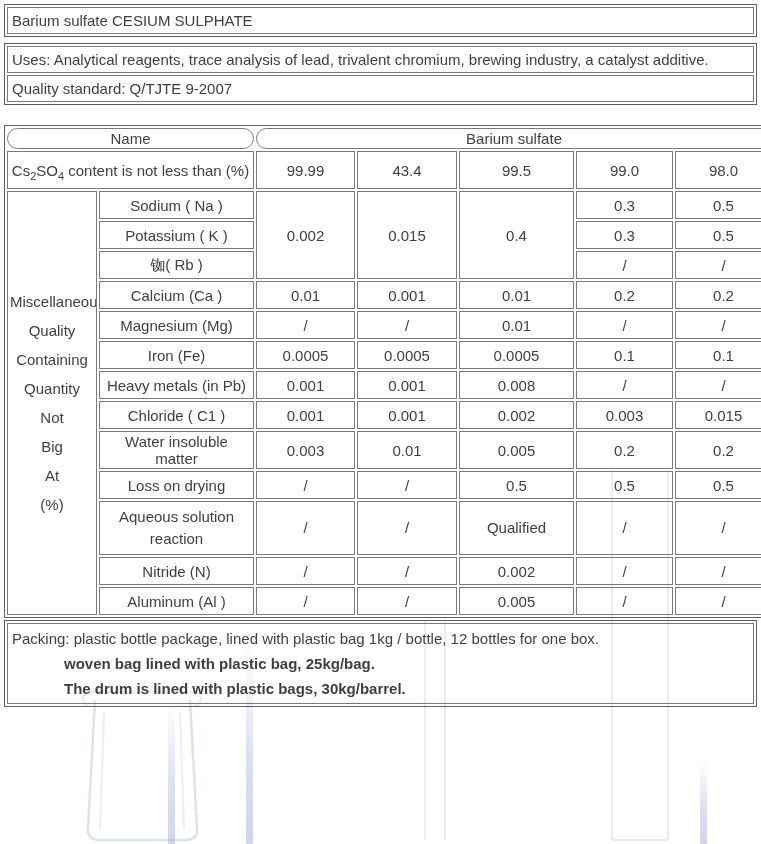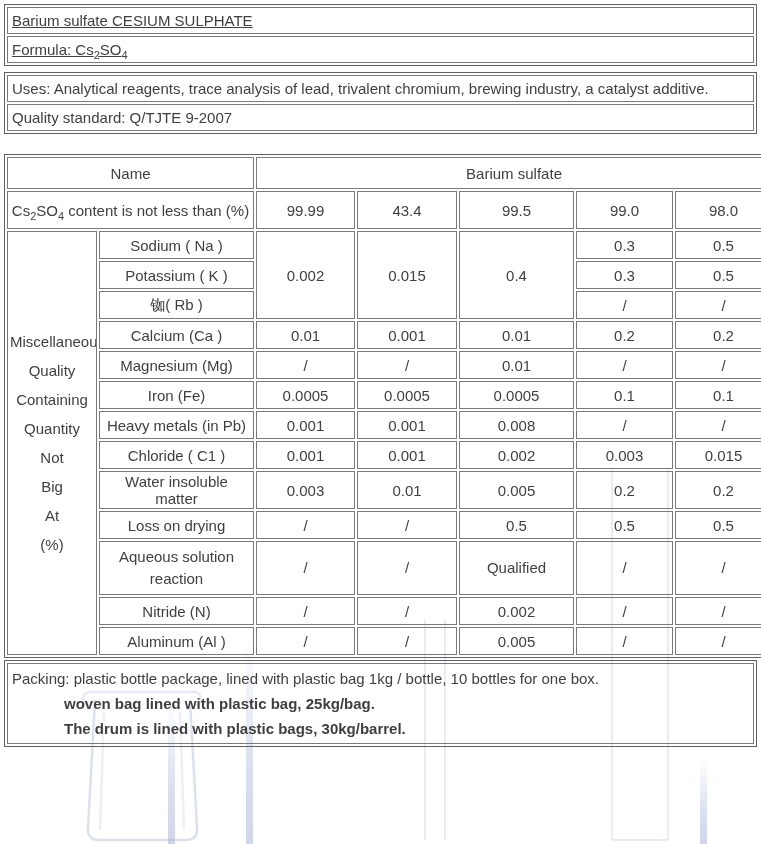--- a/index.html
+++ b/index.html
@@ -28,27 +28,27 @@
   }
   td {
     border: 1px solid #7a7a7a;
     padding: 1px 4px;
     vertical-align: middle;
     background: transparent;
     overflow: hidden;
   }
   sub { font-size: 11px; line-height: 0; }
 
-  .info-a { margin-bottom: 6px; text-decoration: underline; }
+  .info-a { margin-bottom: 6px; }
   .info-a td, .info-b td { height: 27px; text-align: left; }
   .info-b { margin-bottom: 20px; }
   .info-b td.tall { height: 58px; line-height: 30px; }
 
   .spec td { text-align: center; height: 28px; padding: 1px 2px; }
-  .spec td.hdr { height: 32px; }
+  .spec td.hdr { height: 21px; border-radius: 12px; }
   .spec td.content-label { height: 38px; }
   .spec td.aqueous { height: 54px; line-height: 22px; }
   .spec td.misc { vertical-align: middle; }
   .misc div { line-height: 29px; }
 
   .packing { margin-top: 2px; }
   .packing td { padding: 2px 4px; text-align: left; }
   .packing .pline { line-height: 25px; }
   .packing .indent { padding-left: 52px; font-weight: bold; }
 </style>
@@ -73,23 +73,20 @@
   <div class="streak" style="left:700px; top:760px; height:84px;"></div>
 </div>
 
 <div class="page">
 
   <table class="info-a">
     <tbody>
         <tr>
           <td>Barium sulfate CESIUM SULPHATE</td>
         </tr>
-    <tr>
-          <td><span>Formula: Cs</span><sub>2</sub><span>SO</span><sub>4</sub></td>
-        </tr>
   </tbody>
     </table>
 
   <table class="info-b">
     <tbody>
     <tr>
           <td>Uses: Analytical reagents, trace analysis of lead, trivalent chromium, brewing industry, a catalyst additive.</td>
         </tr>
     <tr>
           <td>Quality standard: Q/TJTE 9-2007</td>
@@ -228,21 +225,21 @@
       <td>/</td>
       <td>/</td>
     </tr>
   </tbody>
     </table>
 
   <table class="packing">
     <tbody>
         <tr>
       <td>
-        <div class="pline">Packing: plastic bottle package, lined with plastic bag 1kg / bottle, 10 bottles for one box.</div>
+        <div class="pline">Packing: plastic bottle package, lined with plastic bag 1kg / bottle, 12 bottles for one box.</div>
         <div class="pline indent">woven bag lined with plastic bag, 25kg/bag.</div>
         <div class="pline indent">The drum is lined with plastic bags, 30kg/barrel.</div>
       </td>
     </tr>
   </tbody>
     </table>
 
 </div>
 
 </body></html>

